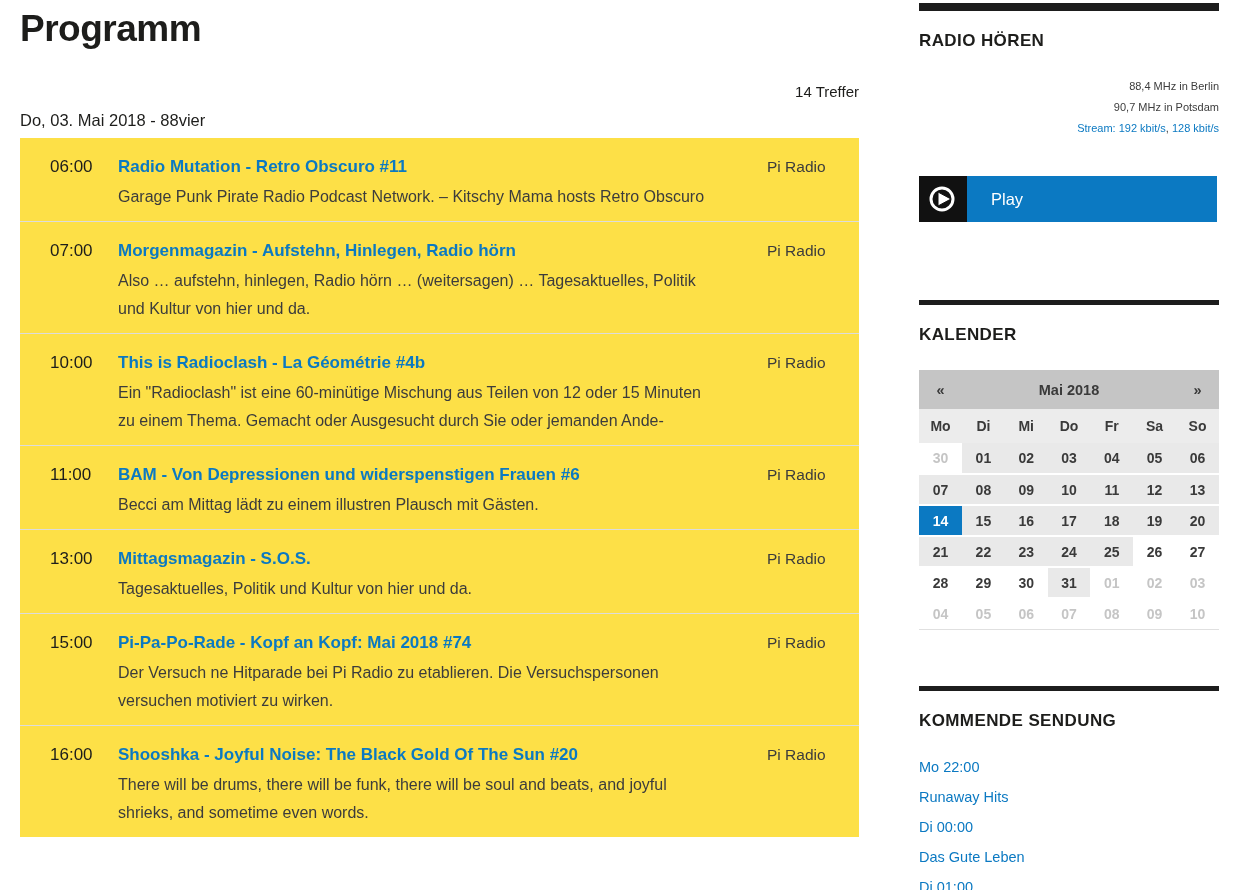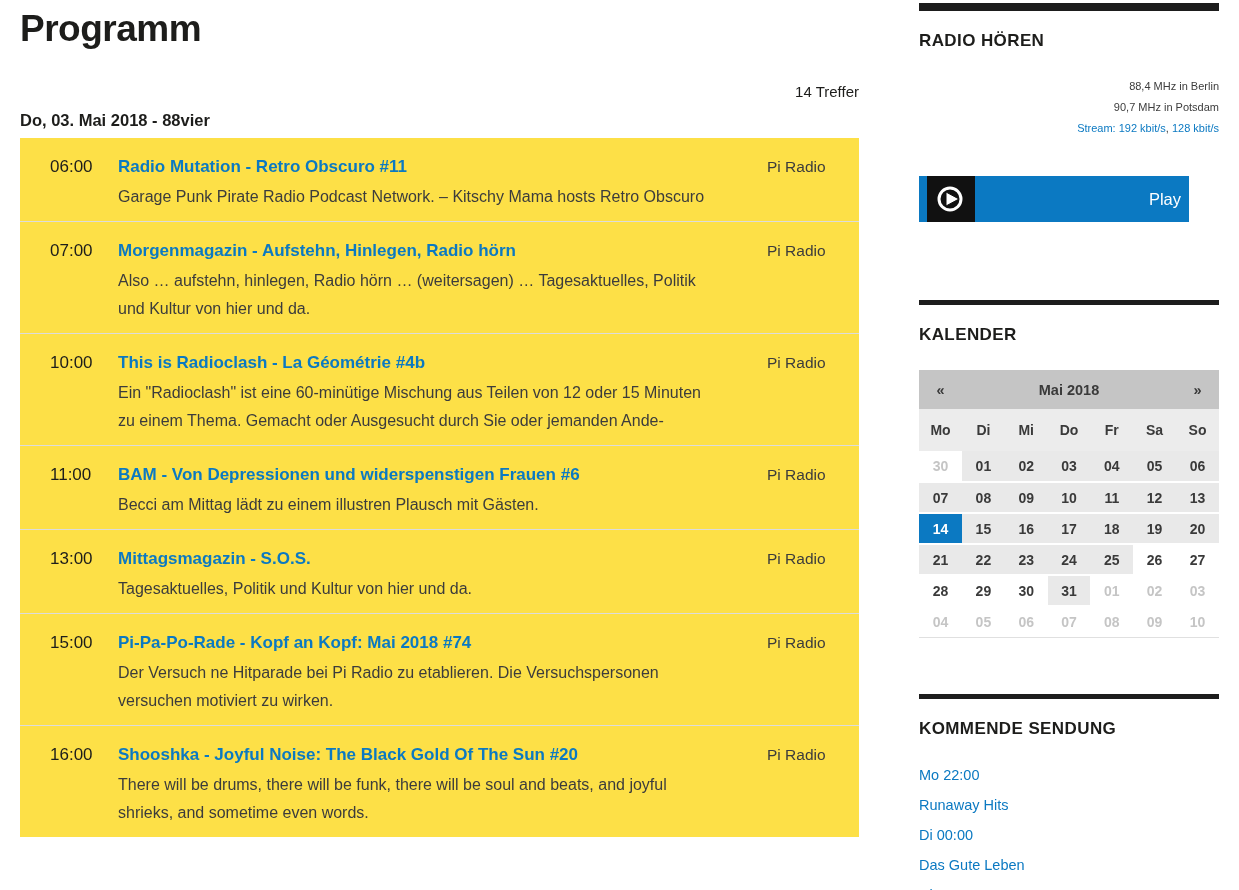--- a/index.html
+++ b/index.html
@@ -12,21 +12,21 @@
   }
   :root { --accent: #0b79c2; }
 
   
   .main { position: absolute; left: 20px; top: 0; width: 839px; }
   .page-title {
     margin: 8px 0 0 0; font-size: 37px; font-weight: 700;
     color: #1d1d1b; letter-spacing: -0.5px;
   }
   .results-count { margin-top: 33px; font-size: 15px; color: #1d1d1b; text-align: right; }
-  .date-heading { margin-top: 11px; font-size: 16.5px; font-weight: 700; color: #1d1d1b; }
+  .date-heading { margin-top: 11px; font-size: 16.5px; font-weight: 400; color: #1d1d1b; }
 
   .program-list { margin-top: 8px; background: #fde047; }
   .entry { display: flex; padding: 17px 30px 10px 30px; border-bottom: 1px solid #dcdcdc; }
   .entry:last-child { border-bottom: none; }
   .entry-time { flex: none; width: 68px; font-size: 17px; color: #1d1d1b; line-height: 24px; }
   .entry-body { flex: none; width: 592px; }
   .entry-title {
     font-size: 17px; font-weight: 700; line-height: 24px;
     color: var(--accent); text-decoration: none; display: inline-block;
   }
@@ -40,35 +40,35 @@
   .sidebar { position: absolute; left: 919px; top: 0; width: 300px; }
   .topbar { height: 8px; background: #1d1d1d; margin-top: 3px; }
   .side-heading {
     margin: 20px 0 0 0; font-size: 17px; font-weight: 700;
     color: #1d1d1b; letter-spacing: 0.4px;
   }
   .freqs { margin-top: 25px; font-size: 11px; line-height: 21px; color: #3c3c3c; text-align: right; }
   .stream-line a { color: var(--accent); text-decoration: none; }
 
   .play-btn {
-    margin-top: 37px; width: 270px; height: 46px; border: none; padding: 8px;
-    background: var(--accent); display: flex; align-items: center; cursor: pointer; justify-content: space-between;
+    margin-top: 37px; width: 298px; height: 46px; border: none; padding: 0;
+    background: var(--accent); display: flex; align-items: center; cursor: pointer;
   }
   .play-icon-box { flex: none; width: 48px; height: 46px; background: #111; display: flex; align-items: center; justify-content: center; }
   .play-label { color: #fff; font-size: 16.5px; margin-left: 24px; font-family: "Liberation Sans", sans-serif; }
 
   .side-divider { height: 5px; background: #1d1d1d; }
   .divider-1 { margin-top: 78px; }
   .divider-2 { margin-top: 56px; }
 
   .calendar { margin-top: 25px; width: 300px; border-collapse: collapse; table-layout: fixed; }
   .calendar th, .calendar td { padding: 0; text-align: center; font-weight: 700; color: #3a3a3a; }
   .cal-nav th { background: #c5c5c5; height: 39px; font-size: 14.5px; }
   .cal-prev, .cal-next { width: 43px; cursor: pointer; }
-  .cal-day-name { background: #ececec; height: 42px; font-size: 14px; }
+  .cal-day-name { background: #ececec; height: 34px; font-size: 14px; }
   .cal-cell { height: 31px; font-size: 14px; border-bottom: 2px solid #fff; }
   .cal-cell.active { background: #e9e9e9; }
   .cal-cell.plain { background: #fff; }
   .cal-cell.muted { background: #fff; color: #c5c5c5; }
   .cal-cell.selected { background: var(--accent); color: #fff; }
   .calendar tbody tr:last-child td { border-bottom: 1px solid #e0e0e0; }
 
   .upcoming-list { margin-top: 28px; }
   .up-item { display: block; margin-bottom: 13px; font-size: 14.5px; line-height: 17px; color: var(--accent); text-decoration: none; }
   .up-item .up-time { display: block; }

